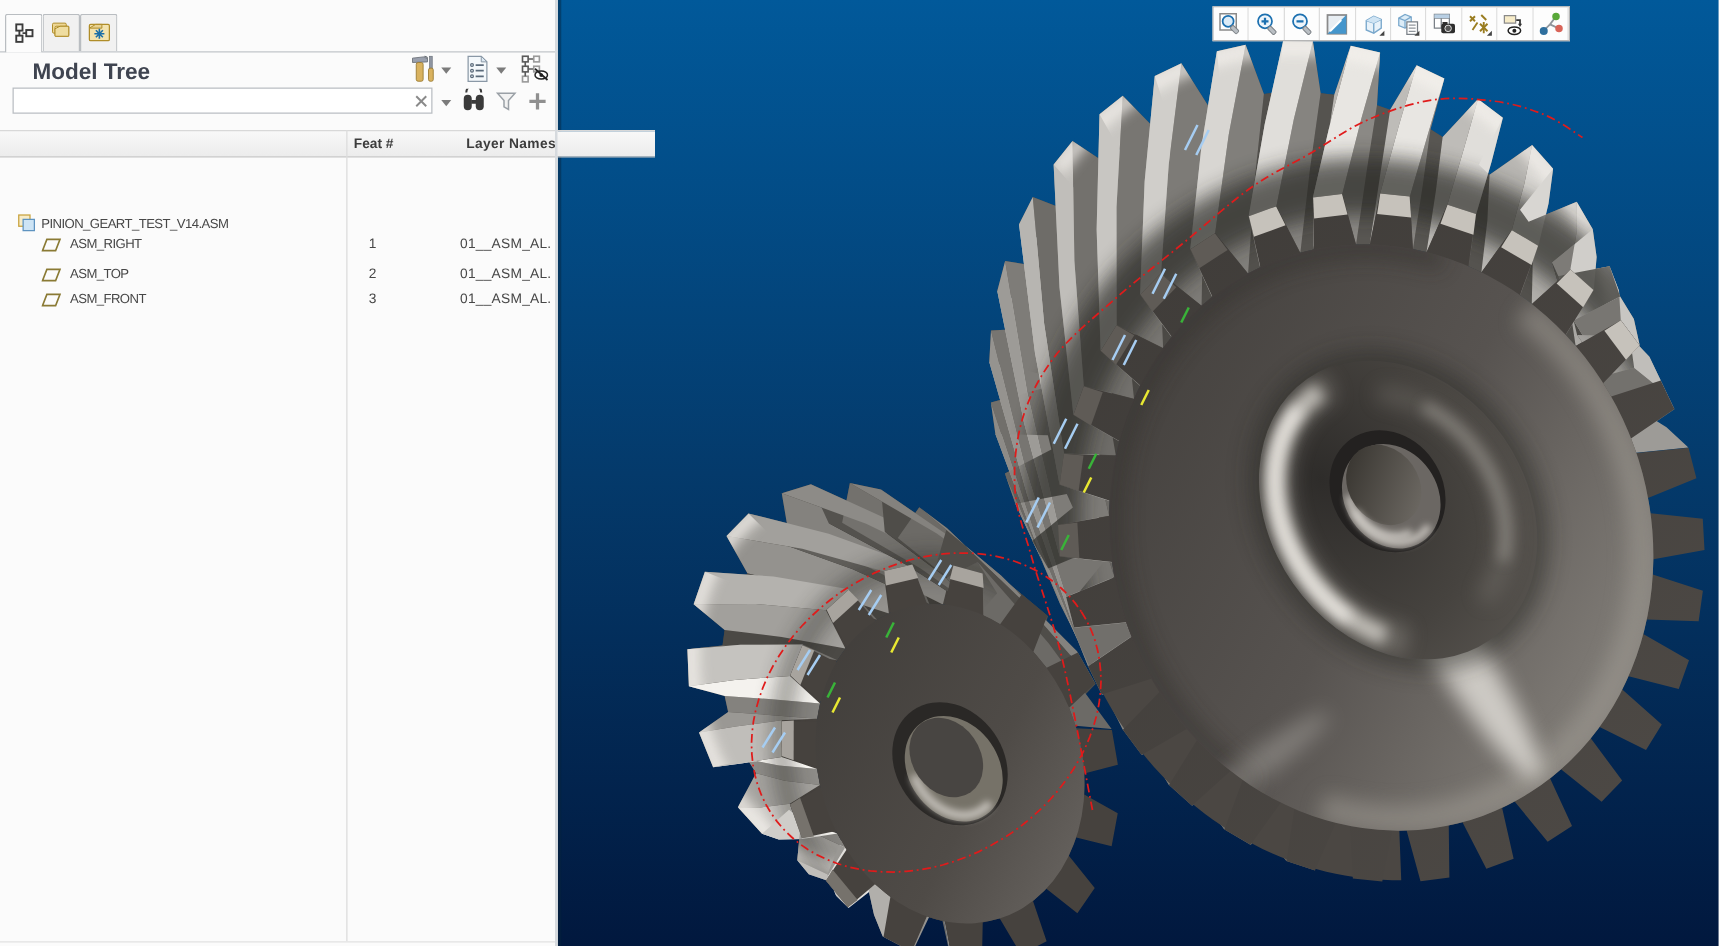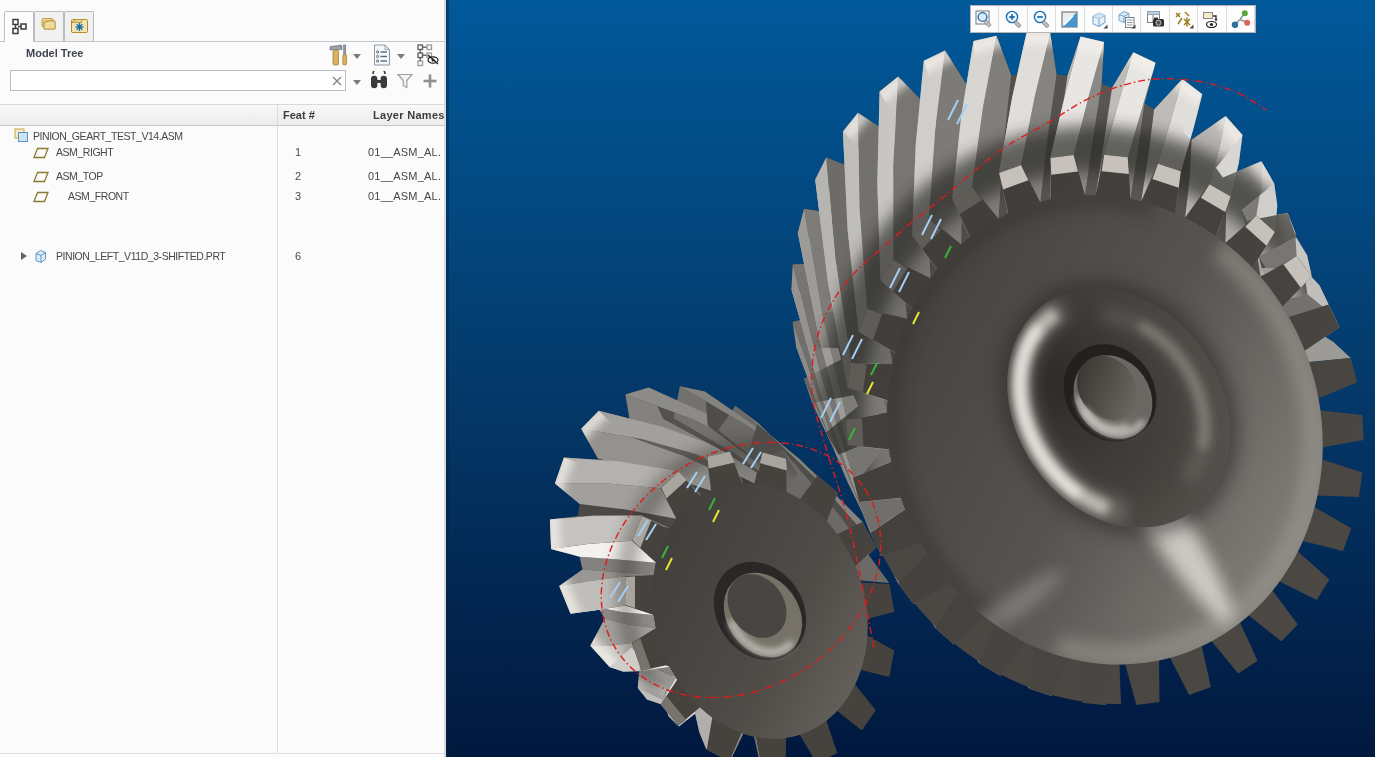--- a/index.html
+++ b/index.html
@@ -1,26 +1,26 @@
 <!DOCTYPE html>
 <html><head><meta charset="utf-8"><style>
 html,body{margin:0;padding:0;width:1375px;height:757px;overflow:hidden;
 font-family:"Liberation Sans",sans-serif;background:#fbfbfb;}
 #panel{position:absolute;left:0;top:0;width:446px;height:757px;background:#fbfbfb;}
 .tab{position:absolute;top:11px;height:29px;width:28px;border:1px solid #b9bdc1;border-bottom:none;
 background:#f1f1f1;border-radius:2px 2px 0 0;}
 .tab.active{background:#fcfcfc;height:30px;z-index:2;}
 #tabline{position:absolute;left:0;top:41px;width:446px;height:1px;background:#c2c6ca;}
-#mtlabel{position:absolute;left:26px;top:47px;font-size:11px;font-weight:bold;color:#3f4450;}
+#mtlabel{position:absolute;left:26px;top:47px;font-size:18px;font-weight:bold;color:#3f4450;}
 #search{position:absolute;left:10px;top:70px;width:336px;height:21px;background:#fff;border:1px solid #b9bdc2;box-sizing:border-box;}
-#thead{position:absolute;left:0px;top:104px;width:444px;height:22px;
+#thead{position:absolute;left:0px;top:104px;width:524px;height:22px;
 background:linear-gradient(#f8f8f8,#ececec);border-top:1px solid #d8d8d8;border-bottom:1px solid #c6c6c6;box-sizing:border-box;}
 #thead span{position:absolute;top:4px;font-size:11px;font-weight:bold;color:#3c3c3c;white-space:nowrap;}
 .vline{position:absolute;left:277px;top:104px;width:1px;height:649px;background:#dcdcdc;}
-.row{position:absolute;left:0;width:444px;height:20px;font-size:10.5px;color:#474747;letter-spacing:-0.45px;}
+.row{position:absolute;left:0;width:444px;height:20px;font-size:10.5px;color:#474747;letter-spacing:-0.45px;margin-top:43px;}
 .row .lbl{position:absolute;top:4px;white-space:nowrap;}
 .row .feat{position:absolute;left:288px;top:4px;width:20px;text-align:center;font-size:11px;letter-spacing:0;}
 .row .layer{position:absolute;left:368px;top:4px;white-space:nowrap;overflow:hidden;max-width:76px;font-size:11px;letter-spacing:0.2px;}
 .tri{position:absolute;left:21px;top:6px;width:0;height:0;border-left:6px solid #646464;border-top:4px solid transparent;border-bottom:4px solid transparent;}
 .ric{position:absolute;}
 #rpanel-edge{position:absolute;left:444px;top:0;width:2px;height:757px;background:#d6dade;}
 #viewport{position:absolute;left:446px;top:0;width:929px;height:757px;}
 #gtoolbar{position:absolute;left:970px;top:5px;width:286px;height:28px;background:#f0f0f0;
 border:1px solid #b5b5b5;box-sizing:border-box;display:flex;z-index:5;}
 .gbtn{width:27.6px;height:26px;background:#fdfdfd;border-right:1px solid #dcdcdc;display:flex;align-items:center;justify-content:center;}
@@ -441,32 +441,23 @@
 <path d="M4.5 1.5 L15 1.5 L11.5 10.5 L1 10.5 Z" fill="none" stroke="#8a7a34" stroke-width="1.3"></path>
       </svg>
       <div class="lbl" style="left:56px">ASM_TOP</div>
       <div class="feat">2</div>
       <div class="layer">01__ASM_AL.</div>
     </div>
 <div class="row" style="top:186px">
       <svg class="ric" style="left:33px;top:5px" width="16" height="12" viewBox="0 0 16 12">
 <path d="M4.5 1.5 L15 1.5 L11.5 10.5 L1 10.5 Z" fill="none" stroke="#8a7a34" stroke-width="1.3"></path>
       </svg>
-      <div class="lbl" style="left:68px">ASM_FRONT</div>
+      <div class="lbl" style="left:56px">ASM_FRONT</div>
       <div class="feat">3</div>
       <div class="layer">01__ASM_AL.</div>
-    </div>
-<div class="row" style="top:246px">
-      <div class="tri"></div>
-      <svg class="ric" style="left:33px;top:3px" width="15" height="15" viewBox="0 0 15 15">
-<path d="M3 4.5 L7.5 1.5 L12.5 3.5 L12.5 10 L8 13.5 L3 11.5 Z" fill="#dceefa" stroke="#5e93c0"></path>
-<path d="M3 4.5 L8 6.5 L12.5 3.5 M8 6.5 L8 13.5" fill="none" stroke="#5e93c0"></path>
-      </svg>
-      <div class="lbl" style="left:56px">PINION_LEFT_V11D_3-SHIFTED.PRT</div>
-      <div class="feat">6</div>
     </div>
 </div>
 <div id="rpanel-edge"></div>
 <div id="gtoolbar">
     <div class="gbtn">
       <svg width="21" height="21" viewBox="0 0 21 21">
         <rect x="2" y="2" width="13" height="13" fill="#fff" stroke="#8a8a8a" stroke-width="1.2"></rect>
         <circle cx="8.5" cy="8" r="4.4" fill="#dcebf7" stroke="#1c70b0" stroke-width="1.4"></circle>
         <rect x="11.5" y="11" width="7" height="3.4" rx="1" transform="rotate(45 12 12)" fill="#b9bec3" stroke="#7d8287" stroke-width="0.8"></rect>
       </svg>

